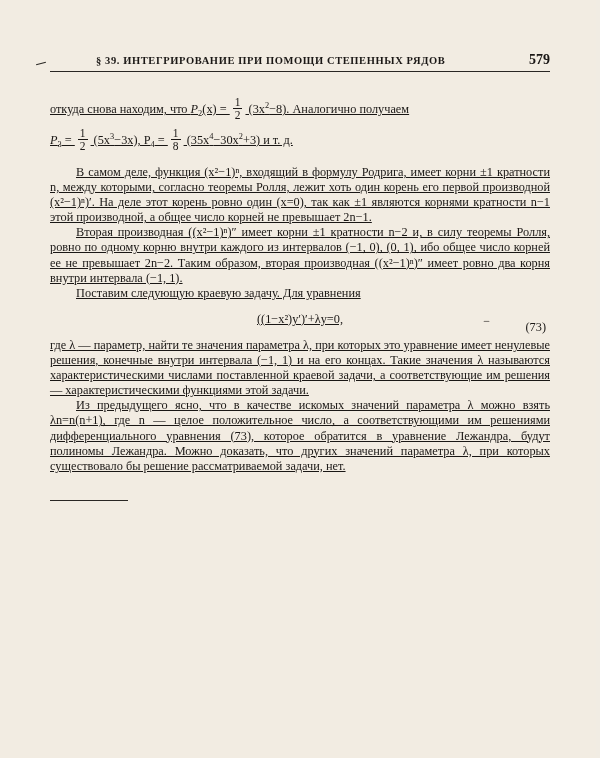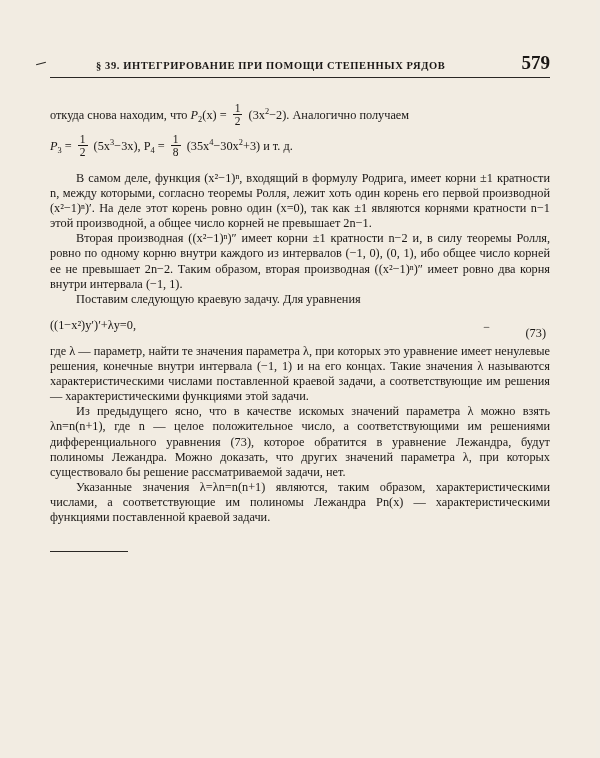--- a/index.html
+++ b/index.html
@@ -32,47 +32,49 @@
   .header-title {
     font-size: 10.5px;
     letter-spacing: 0.6px;
     font-variant: small-caps;
     text-transform: uppercase;
     font-weight: bold;
     white-space: nowrap;
     margin-left: 46px;
   }
   .header-page {
-    font-size: 19px;
+    font-size: 14px;
     font-weight: bold;
   }
   .body-text {
     margin-top: 26px;
     font-size: 12.3px;
     line-height: 15.1px;
     text-align: justify;
     hyphens: none;
+    text-decoration: underline;
   }
   .para {
     margin: 0 0 0 0;
     text-indent: 26px;
     text-align: justify;
   }
   .para.noind {
     text-indent: 0;
   }
   .gap {
     height: 5px;
   }
   .math-line {
     text-indent: 0;
     margin: 6px 0 7px 0;
     text-align: left;
   }
   .math-center {
+    text-align: center;
     text-indent: 0;
     margin: 11px 0 11px 0;
     position: relative;
   }
   .eqnum {
     position: absolute;
     right: 4px;
     top: 8px;
   }
   .dash-mark {
@@ -143,21 +145,21 @@
   <div class="corner-tick"></div>
 
   <div class="header">
     <div class="header-title">§ 39. ИНТЕГРИРОВАНИЕ ПРИ ПОМОЩИ СТЕПЕННЫХ РЯДОВ</div>
     <div class="header-page">579</div>
   </div>
 
   <div class="body-text">
 
     <p class="para noind math-line">
-      <span>откуда снова находим, что </span><i>P</i><sub>2</sub><span>(x) = </span><span class="frac"><span class="num">1</span><span class="den">2</span></span><span> (3x</span><sup>2</sup><span>−2). Аналогично получаем</span>
+      <span>откуда снова находим, что </span><i>P</i><sub>2</sub><span>(x) = </span><span class="frac"><span class="num">1</span><span class="den">2</span></span><span> (3x</span><sup>2</sup><span>−8). Аналогично получаем</span>
     </p>
 
     <p class="para noind math-line">
       <i>P</i><sub>3</sub><span> = </span><span class="frac"><span class="num">1</span><span class="den">2</span></span><span> (5x</span><sup>3</sup><span>−3x),  P</span><sub>4</sub><span> = </span><span class="frac"><span class="num">1</span><span class="den">8</span></span><span> (35x</span><sup>4</sup><span>−30x</span><sup>2</sup><span>+3) и т. д.</span>
     </p>
 
     <div class="gap"></div>
 
 
     <p class="para">В самом деле, функция (x²−1)ⁿ, входящий в формулу Родрига, имеет корни ±1 кратности n, между которыми, согласно теоремы Ролля, лежит хоть один корень его первой производной (x²−1)ⁿ)′. На деле этот корень ровно один (x=0), так как ±1 являются корнями кратности n−1 этой производной, а общее число корней не превышает 2n−1.</p>
@@ -170,19 +172,18 @@
     <div class="math-center">
       <span>((1−x²)y′)′+λy=0,</span>
       <span class="dash-mark">−</span>
       <span class="eqnum">(73)</span>
     </div>
 
     <p class="para noind">где λ — параметр, найти те значения параметра λ, при которых это уравнение имеет ненулевые решения, конечные внутри интервала (−1, 1) и на его концах. Такие значения λ называются характеристическими числами поставленной краевой задачи, а соответствующие им решения — характеристическими функциями этой задачи.</p>
 
     <p class="para">Из предыдущего ясно, что в качестве искомых значений параметра λ можно взять λn=n(n+1), где n — целое положительное число, а соответствующими им решениями дифференциального уравнения (73), которое обратится в уравнение Лежандра, будут полиномы Лежандра. Можно доказать, что других значений параметра λ, при которых существовало бы решение рассматриваемой задачи, нет.</p>
 
-    <p class="para">Указанные значения λ=λn=n(n+1) являются, таким образом, характеристическими числами, а соответствующие им полиномы Лежандра Pn(x) — характеристическими функциями поставленной краевой задачи.</p>
 
     <hr class="footnote-rule">
 
 
   </div>
 </div>
 
 </body></html>

